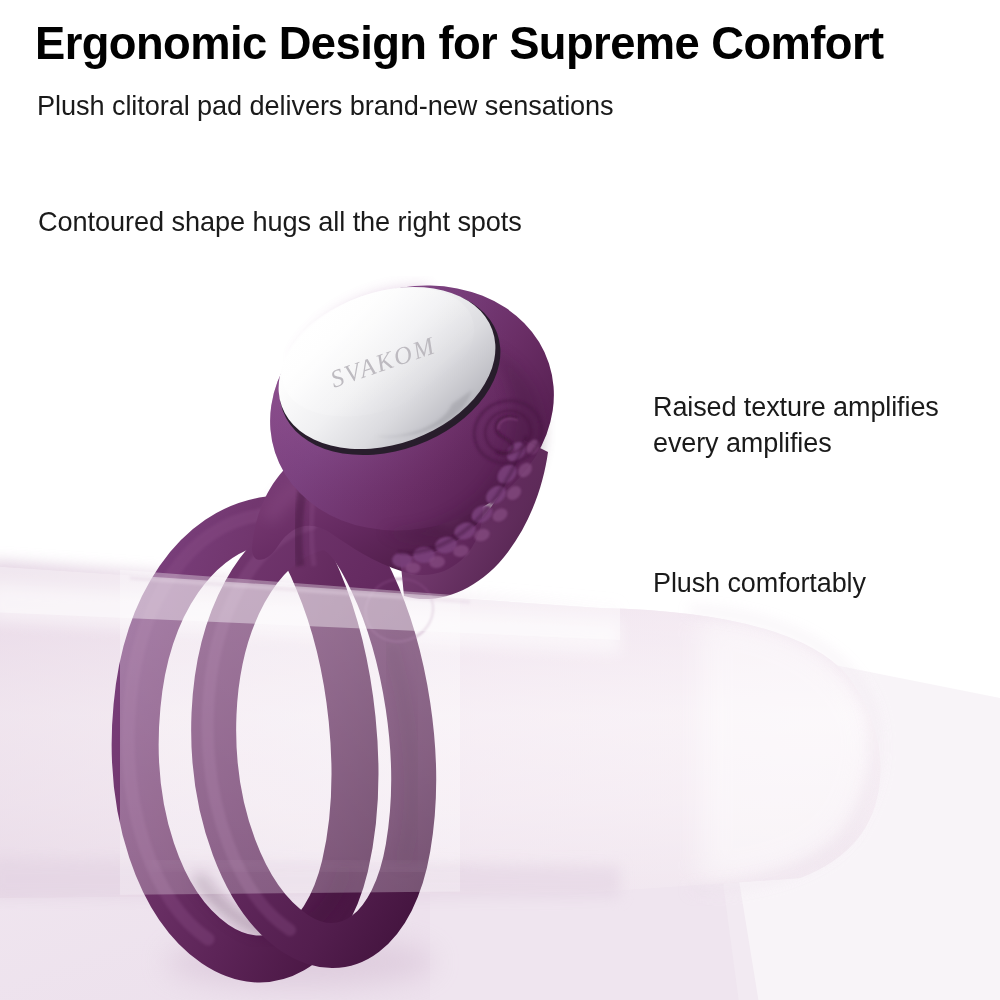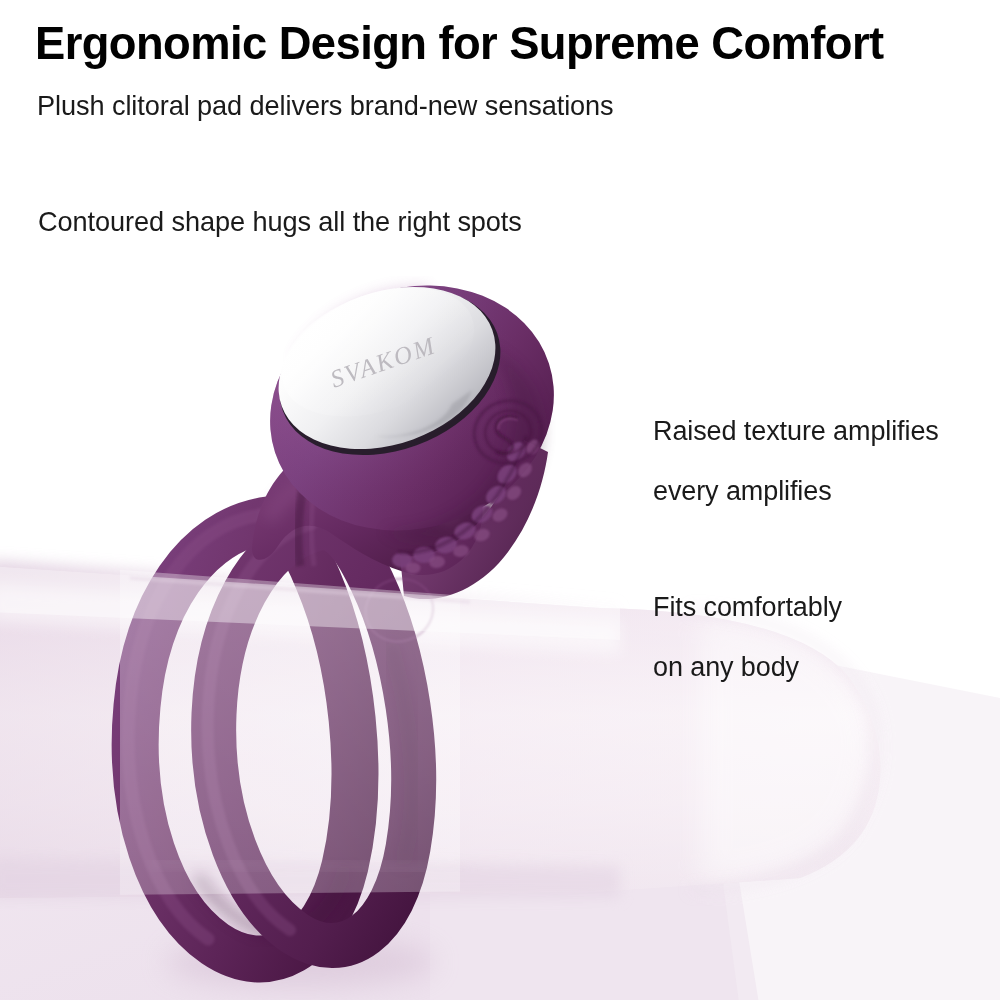--- a/index.html
+++ b/index.html
@@ -59,21 +59,21 @@
   }
   .callout {
     position: absolute;
     font-size: 27px;
     font-weight: 400;
     color: #1a1a1a;
     line-height: 1.33;
     letter-spacing: -0.1px;
     white-space: nowrap;
   }
-  .callout .ln { display: block; margin-top: 24px; }
+  .callout .ln { display: block; }
   #callout-texture { left: 653px; top: 390px; }
   #callout-fit     { left: 653px; top: 566px; }
 
   
   #artwork {
     position: absolute;
     left: 0;
     top: 0;
     width: 1000px;
     height: 1000px;
@@ -336,17 +336,16 @@
   <div class="subline">Plush clitoral pad delivers brand-new sensations</div>
 
   <div class="feature-left">Contoured shape hugs all the right spots</div>
 
   <div class="callout" id="callout-texture">
     <span class="ln">Raised texture amplifies</span>
     <span class="ln">every amplifies</span>
   </div>
 
   <div class="callout" id="callout-fit">
-    <span class="ln">Fits comfortably</span>
-    <span class="ln">on any body</span>
+    <span class="ln">Plush comfortably</span>
   </div>
 
 </div>
 
 </body></html>

